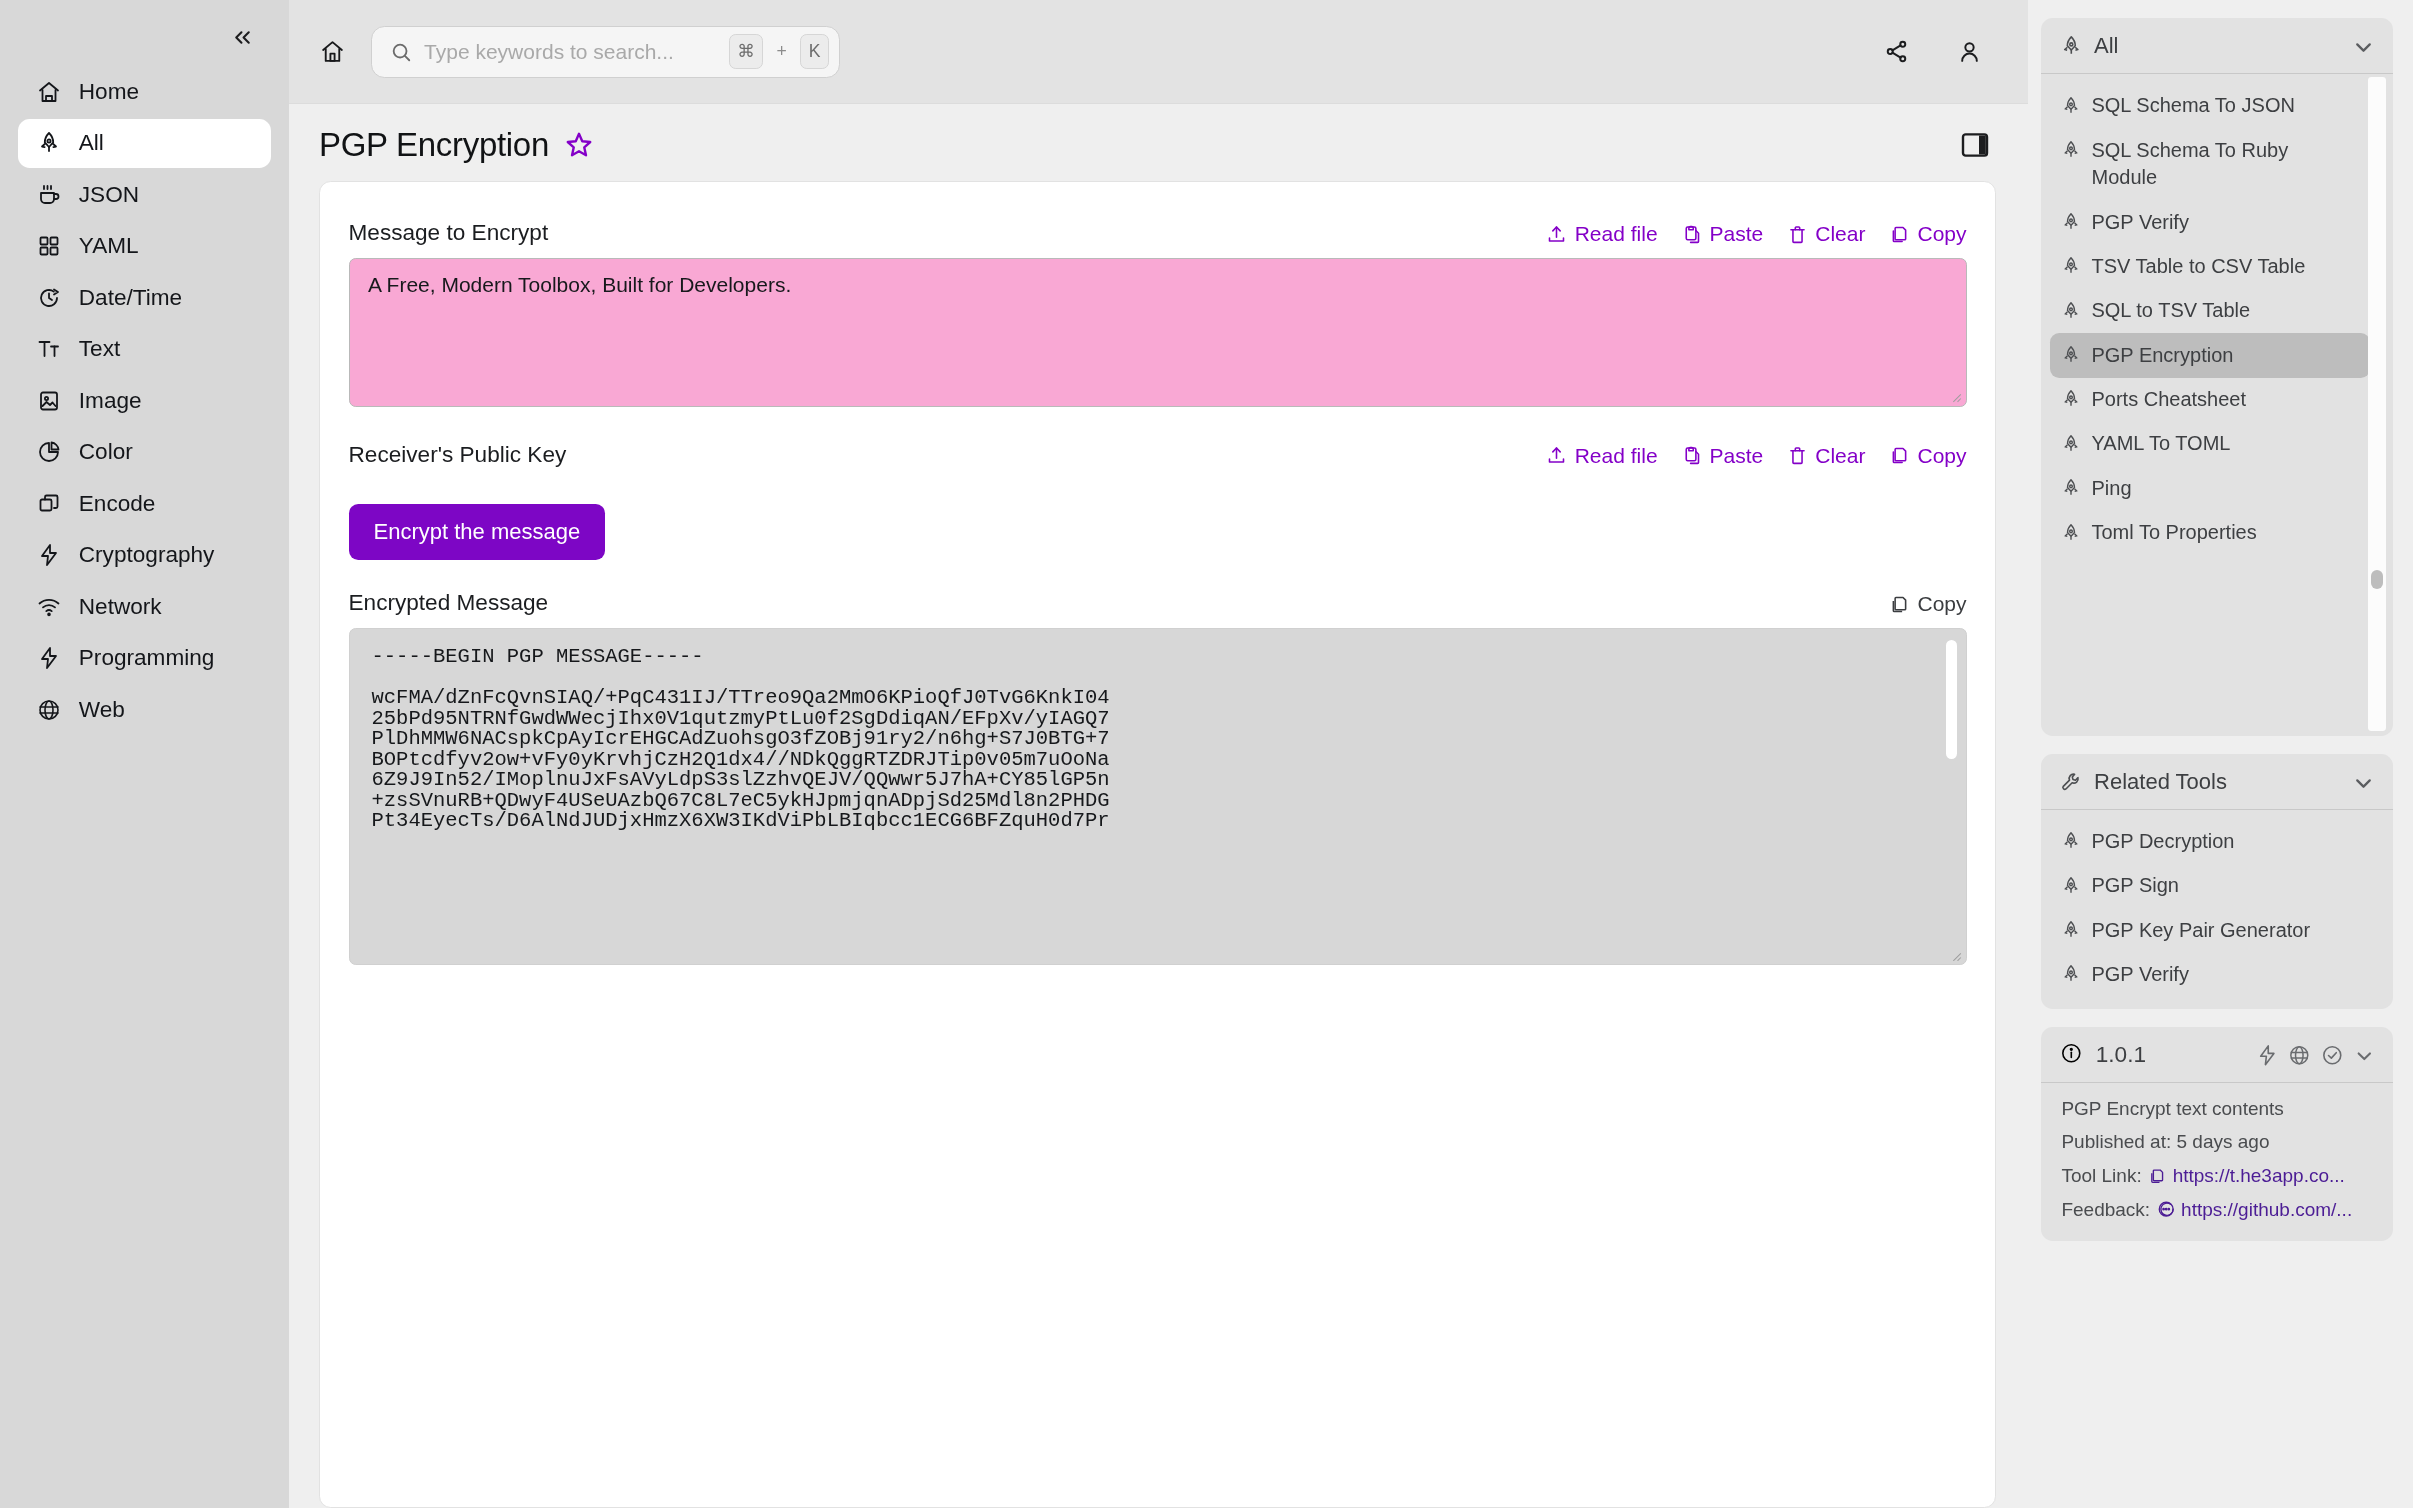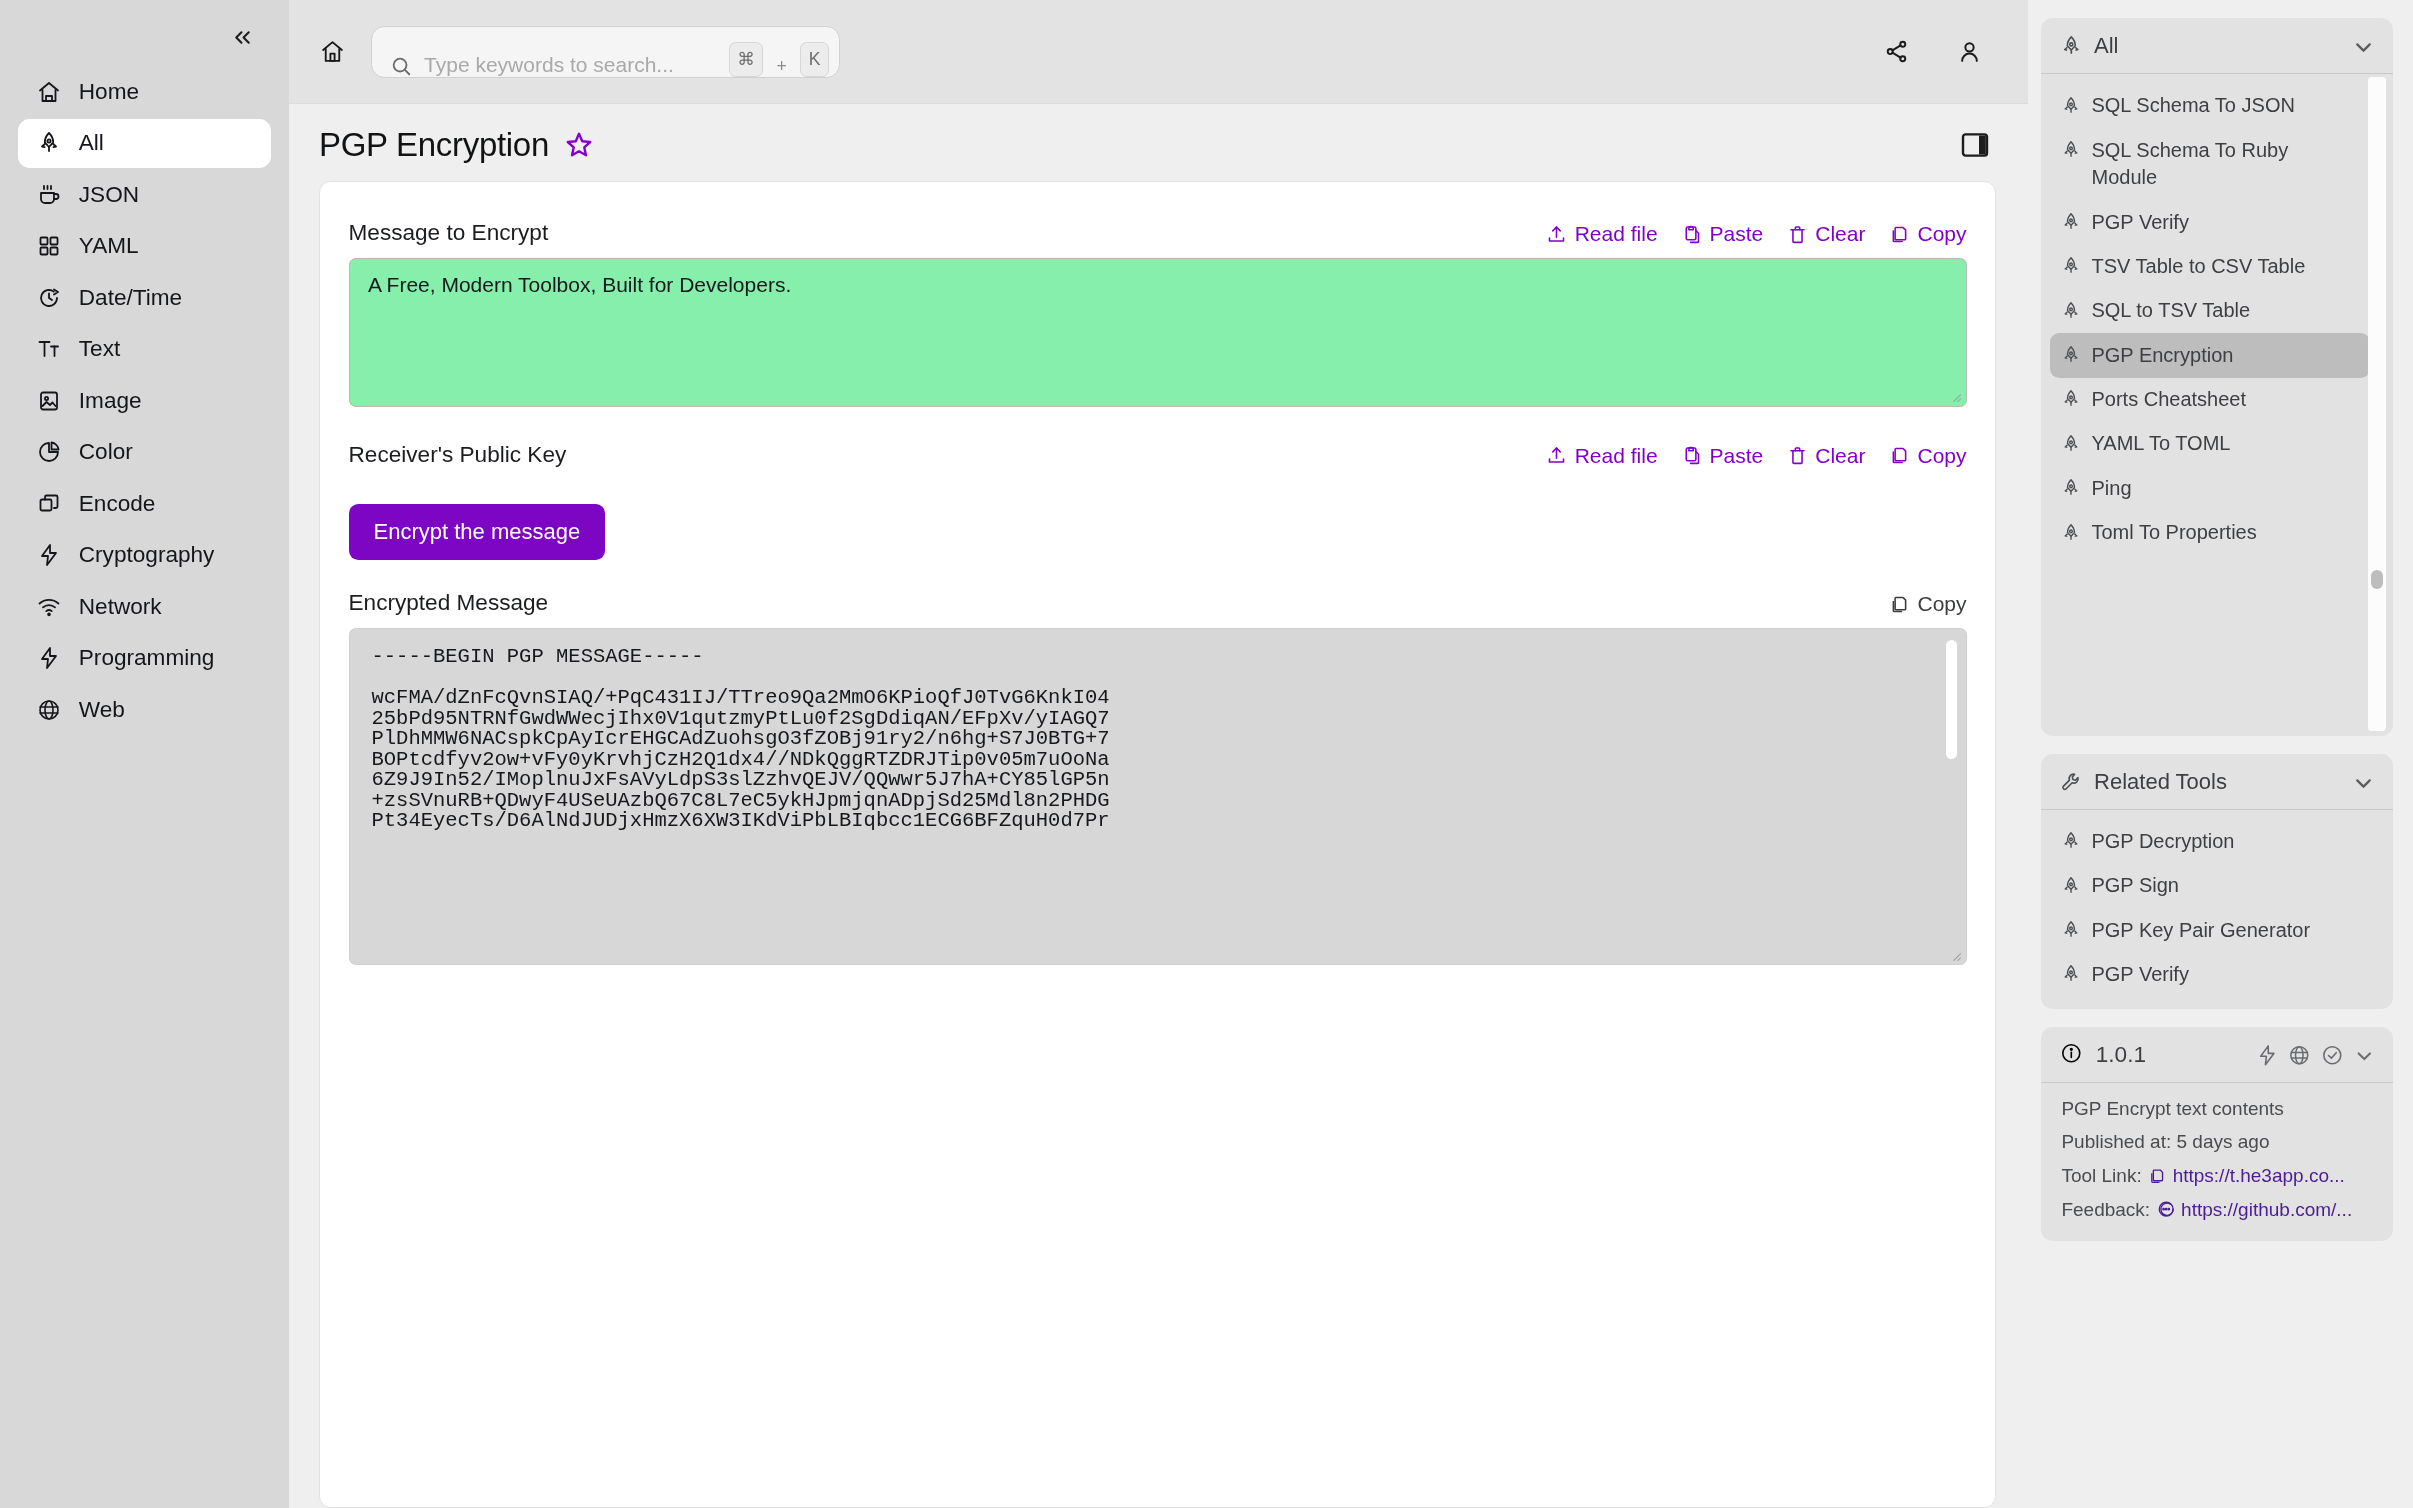--- a/index.html
+++ b/index.html
@@ -47,21 +47,21 @@
   .home-btn {
     width: 47px; height: 47px; display: flex; align-items: center; justify-content: center;
     border-radius: 8.4px; cursor: pointer; color: #18191b; flex: 0 0 47px;
   }
   .search-box {
     margin-left: 15px;
     width: 469px; height: 52px;
     background: #f5f5f5;
     border: 0.8px solid #d0d0d0;
     border-radius: 13.4px;
-    display: flex; align-items: flex-end;
+    display: flex; align-items: center;
     padding: 0 10px 0 18.4px; gap: 11.7px;
     cursor: text;
   }
   .search-icon { width: 22px; height: 22px; flex: 0 0 22px; color: #6b6b6b; }
   .search-input {
     flex: 1 1 auto; border: none; outline: none; background: transparent;
     font-family: "Liberation Sans", sans-serif; font-size: 21px; color: #3a3a3a;
     min-width: 0;
   }
   .search-input::placeholder { color: #a9a9a9; }
@@ -110,21 +110,21 @@
     display: flex; align-items: center; gap: 7.5px;
     font-size: 21px; color: #8400c8; cursor: pointer; white-space: nowrap;
   }
   .tool-action.muted { color: #3b3d40; }
   .tool-action svg { width: 21px; height: 21px; flex: 0 0 21px; }
 
   .ta-wrap { position: relative; }
   .textarea {
     width: 100%;
     border: 0.8px solid #b9b9b9; border-radius: 6.7px;
-    background: #86efac;
+    background: #f9a8d4;
     font-family: "Liberation Sans", sans-serif;
     font-size: 21px; color: #17191c; line-height: 1.45;
     padding: 11.7px 17px 11.7px 18.4px;
     resize: none; outline: none; overflow: hidden;
     display: block;
   }
   .textarea.msg { height: 149px; }
   .textarea.key {
     height: 193px; border: 1.7px solid #9b39d8; padding-top: 6.7px;
     background: #fff;

